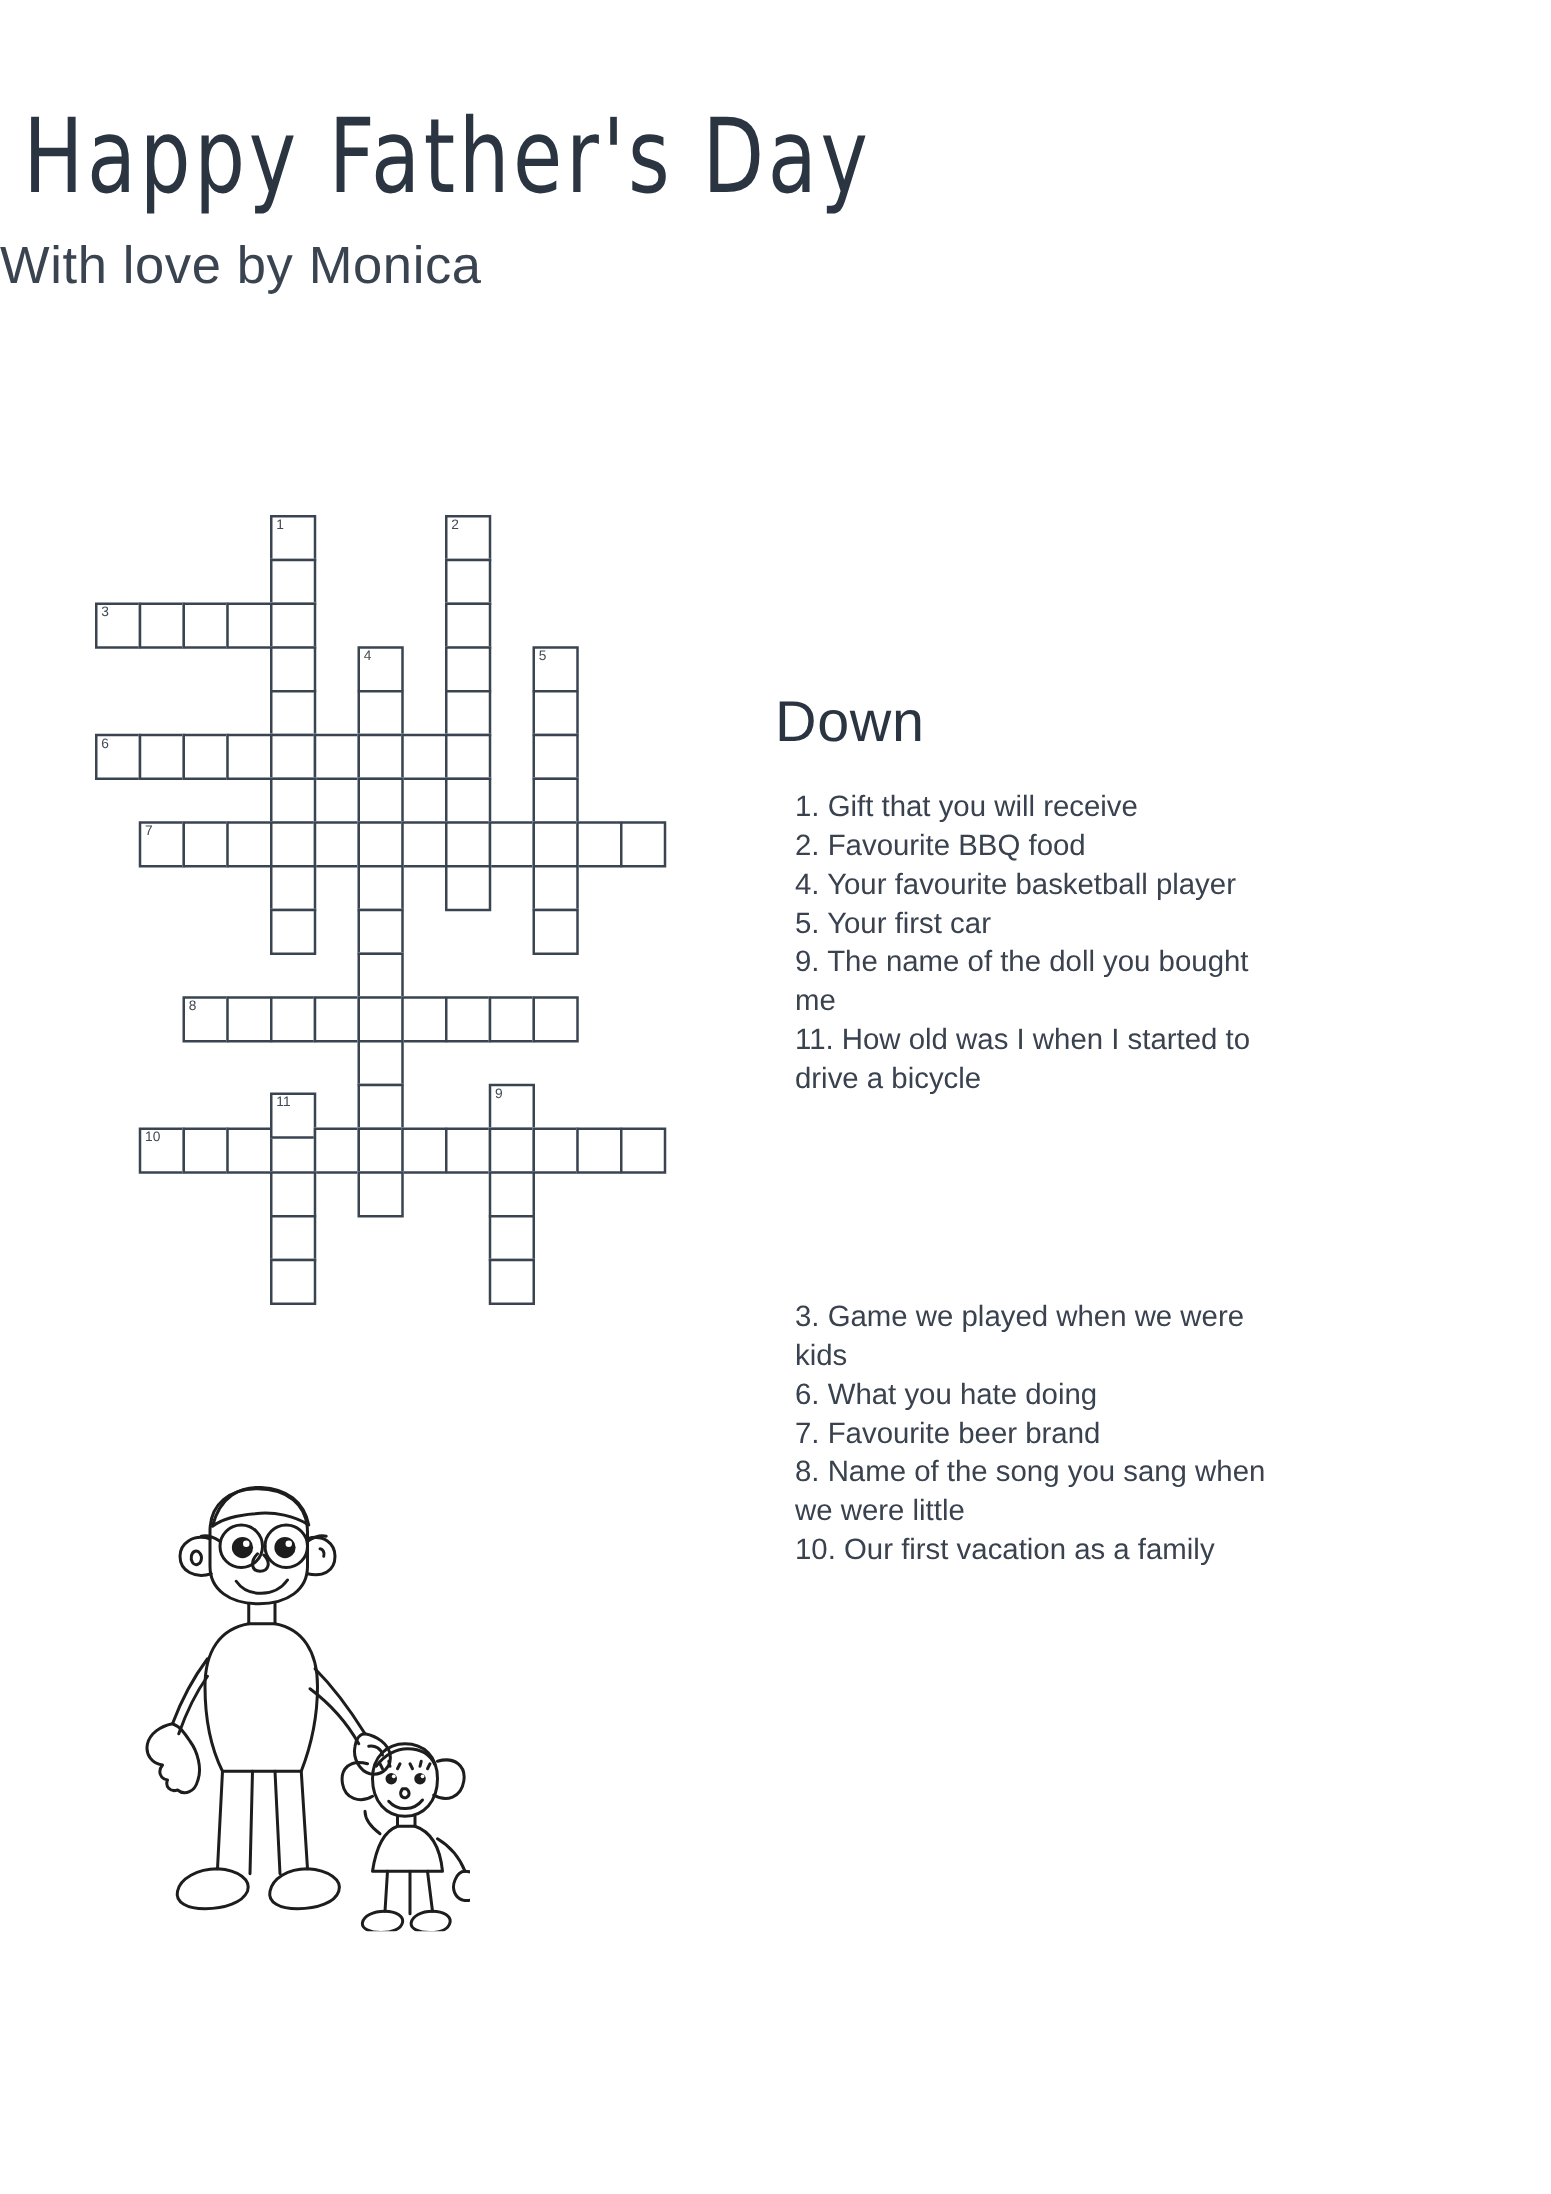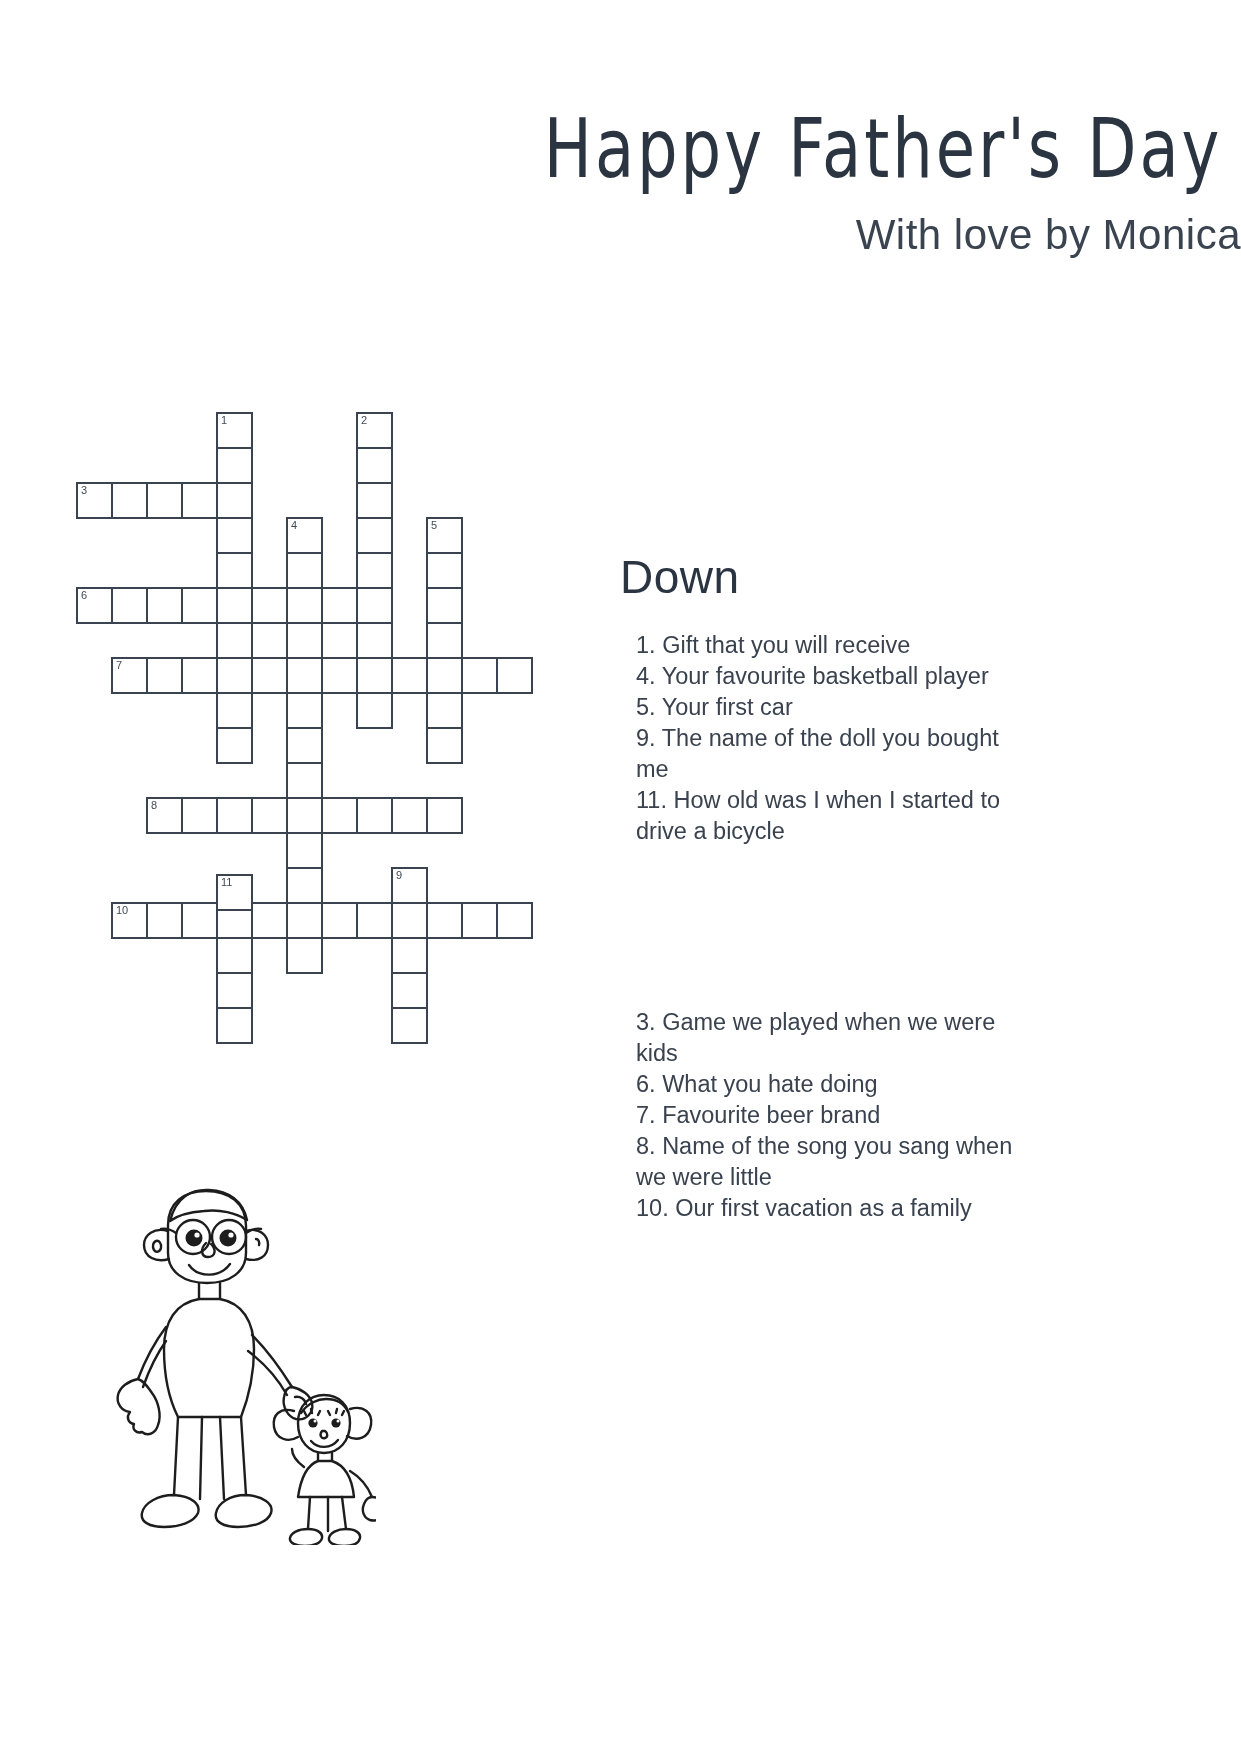--- a/index.html
+++ b/index.html
@@ -12,22 +12,22 @@
     position: relative;
     font-family: "Liberation Sans", sans-serif;
     color: #2c3440;
     overflow: hidden;
   }
 
   
   #header {
     position: absolute;
     top: 0; left: 0; right: 0;
-    text-align: right;
-    padding-top: 104px;
+    text-align: left;
+    padding-top: 81px;
   }
   #title {
     font-family: "DejaVu Sans", sans-serif;
     font-size: 66px;
     font-weight: 400;
     letter-spacing: 3px;
     color: #2b3542;
     line-height: 1.1;
     margin: 0;
     transform: scaleY(1.25) scaleX(0.97);
@@ -220,20 +220,21 @@
     <div class="cell" style="left: 140px; top: 595px;"></div>
     <div class="cell" style="left: 315px; top: 595px;"></div>
   </div>
 
 <div id="clues">
 
   <div id="down-block">
     <h2 class="clue-heading">Down</h2>
     <ul class="clue-list" id="down-list">
         <li>1. Gift that you will receive</li>
+        <li>2. Favourite BBQ food</li>
         <li>4. Your favourite basketball player</li>
         <li>5. Your first car</li>
         <li>9. The name of the doll you bought me</li>
         <li>11. How old was I when I started to drive a bicycle</li>
       </ul>
   </div>
 
   <div id="across-block">
     <ul class="clue-list" id="across-list">
         <li>3. Game we played when we were kids</li>

